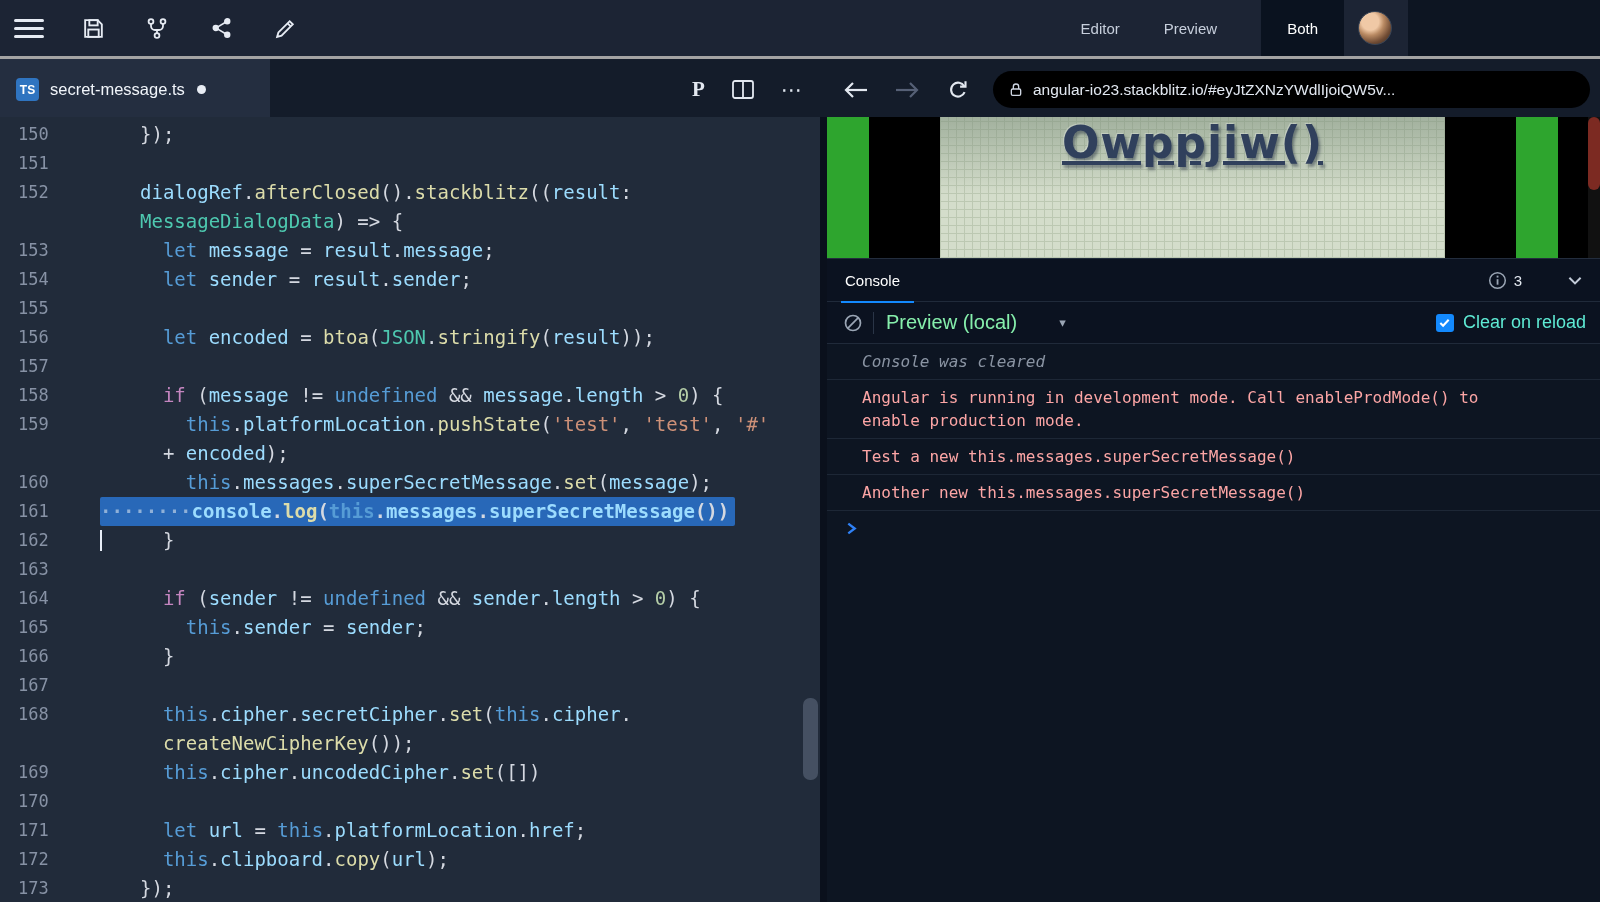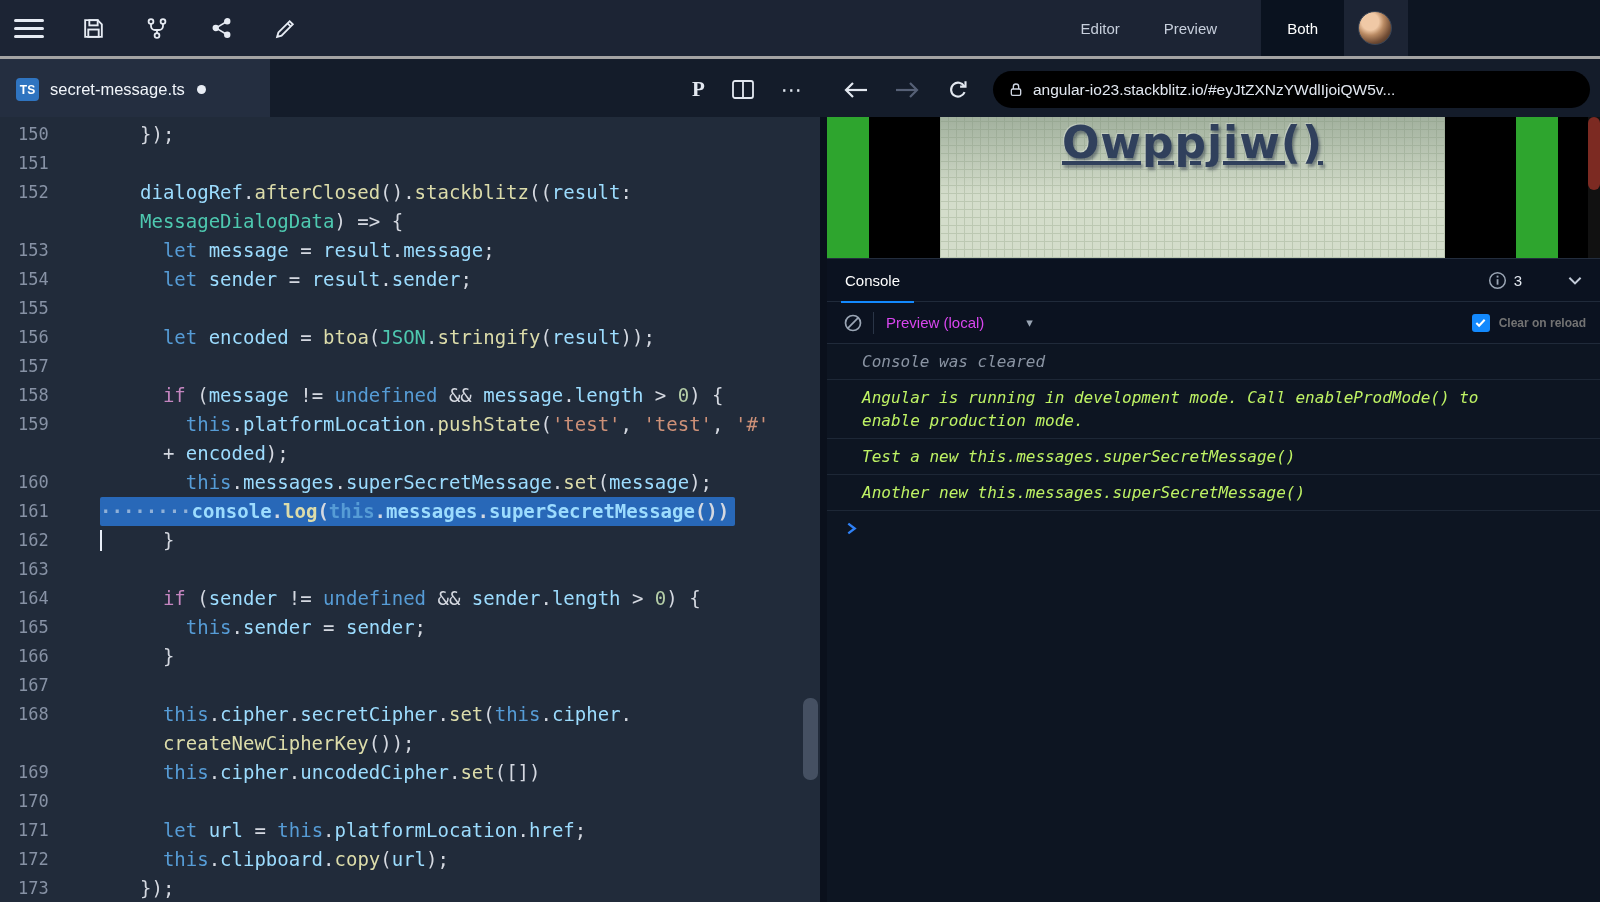--- a/index.html
+++ b/index.html
@@ -62,27 +62,27 @@
 
   
   .con-header { height:44px; display:flex; align-items:center; background:#0b1220; border-top:1px solid #232d3d; border-bottom:1px solid #202a3a; padding:0 16px 0 18px; }
   .con-title { position:relative; height:44px; display:flex; align-items:center; color:#ffffff; font-size:15px; cursor:pointer; }
   .con-title::after { content:''; position:absolute; left:-4px; right:-14px; bottom:-1px; height:2px; background:#1389fd; }
   .con-right { margin-left:auto; display:flex; align-items:center; }
   .con-count { color:#e3e8f0; font-size:15px; margin-left:7px; }
   .con-collapse { margin-left:44px; cursor:pointer; display:flex; }
   .con-toolbar { height:42px; display:flex; align-items:center; background:#0b1220; border-bottom:1px solid #202a3a; padding:0 14px 0 16px; }
   .tdiv { width:1px; height:22px; background:#2a3547; margin:0 12px 0 10px; }
-  .ctx-label { color:#d946ef; font-size:15px; cursor:pointer; }
+  .ctx-label { color:#86efac; font-size:20px; cursor:pointer; }
   .ctx-caret { color:#9aa5b4; font-size:13px; margin-left:42px; cursor:pointer; }
   .clr-group { margin-left:auto; display:flex; align-items:center; gap:9px; }
   .checkbox { width:18px; height:18px; border-radius:3px; background:#1389fd; display:flex; align-items:center; justify-content:center; cursor:pointer; }
-  .clr-label { color:#737373; font-size:12px; cursor:pointer;font-weight:bold; }
+  .clr-label { color:#5eead4; font-size:18px; cursor:pointer; }
   .con-rows { background:#0d1522; }
-  .con-row { padding:6px 80px 6px 35px; border-bottom:1px solid #1d2736; font-family:"DejaVu Sans Mono", monospace; font-size:16px; line-height:23px; color:#bef264;font-style:italic; }
+  .con-row { padding:6px 80px 6px 35px; border-bottom:1px solid #1d2736; font-family:"DejaVu Sans Mono", monospace; font-size:16px; line-height:23px; color:#fca5a5; }
   .con-row.system { color:#8a94a3; font-style:italic; }
   .con-prompt { padding:10px 16px 10px 18px; display:flex; align-items:center; }
 </style>
 </head>
 <body>
 
 <div class="topbar">
   <div class="tb-btn">
     <div class="burger">
         <div></div>

